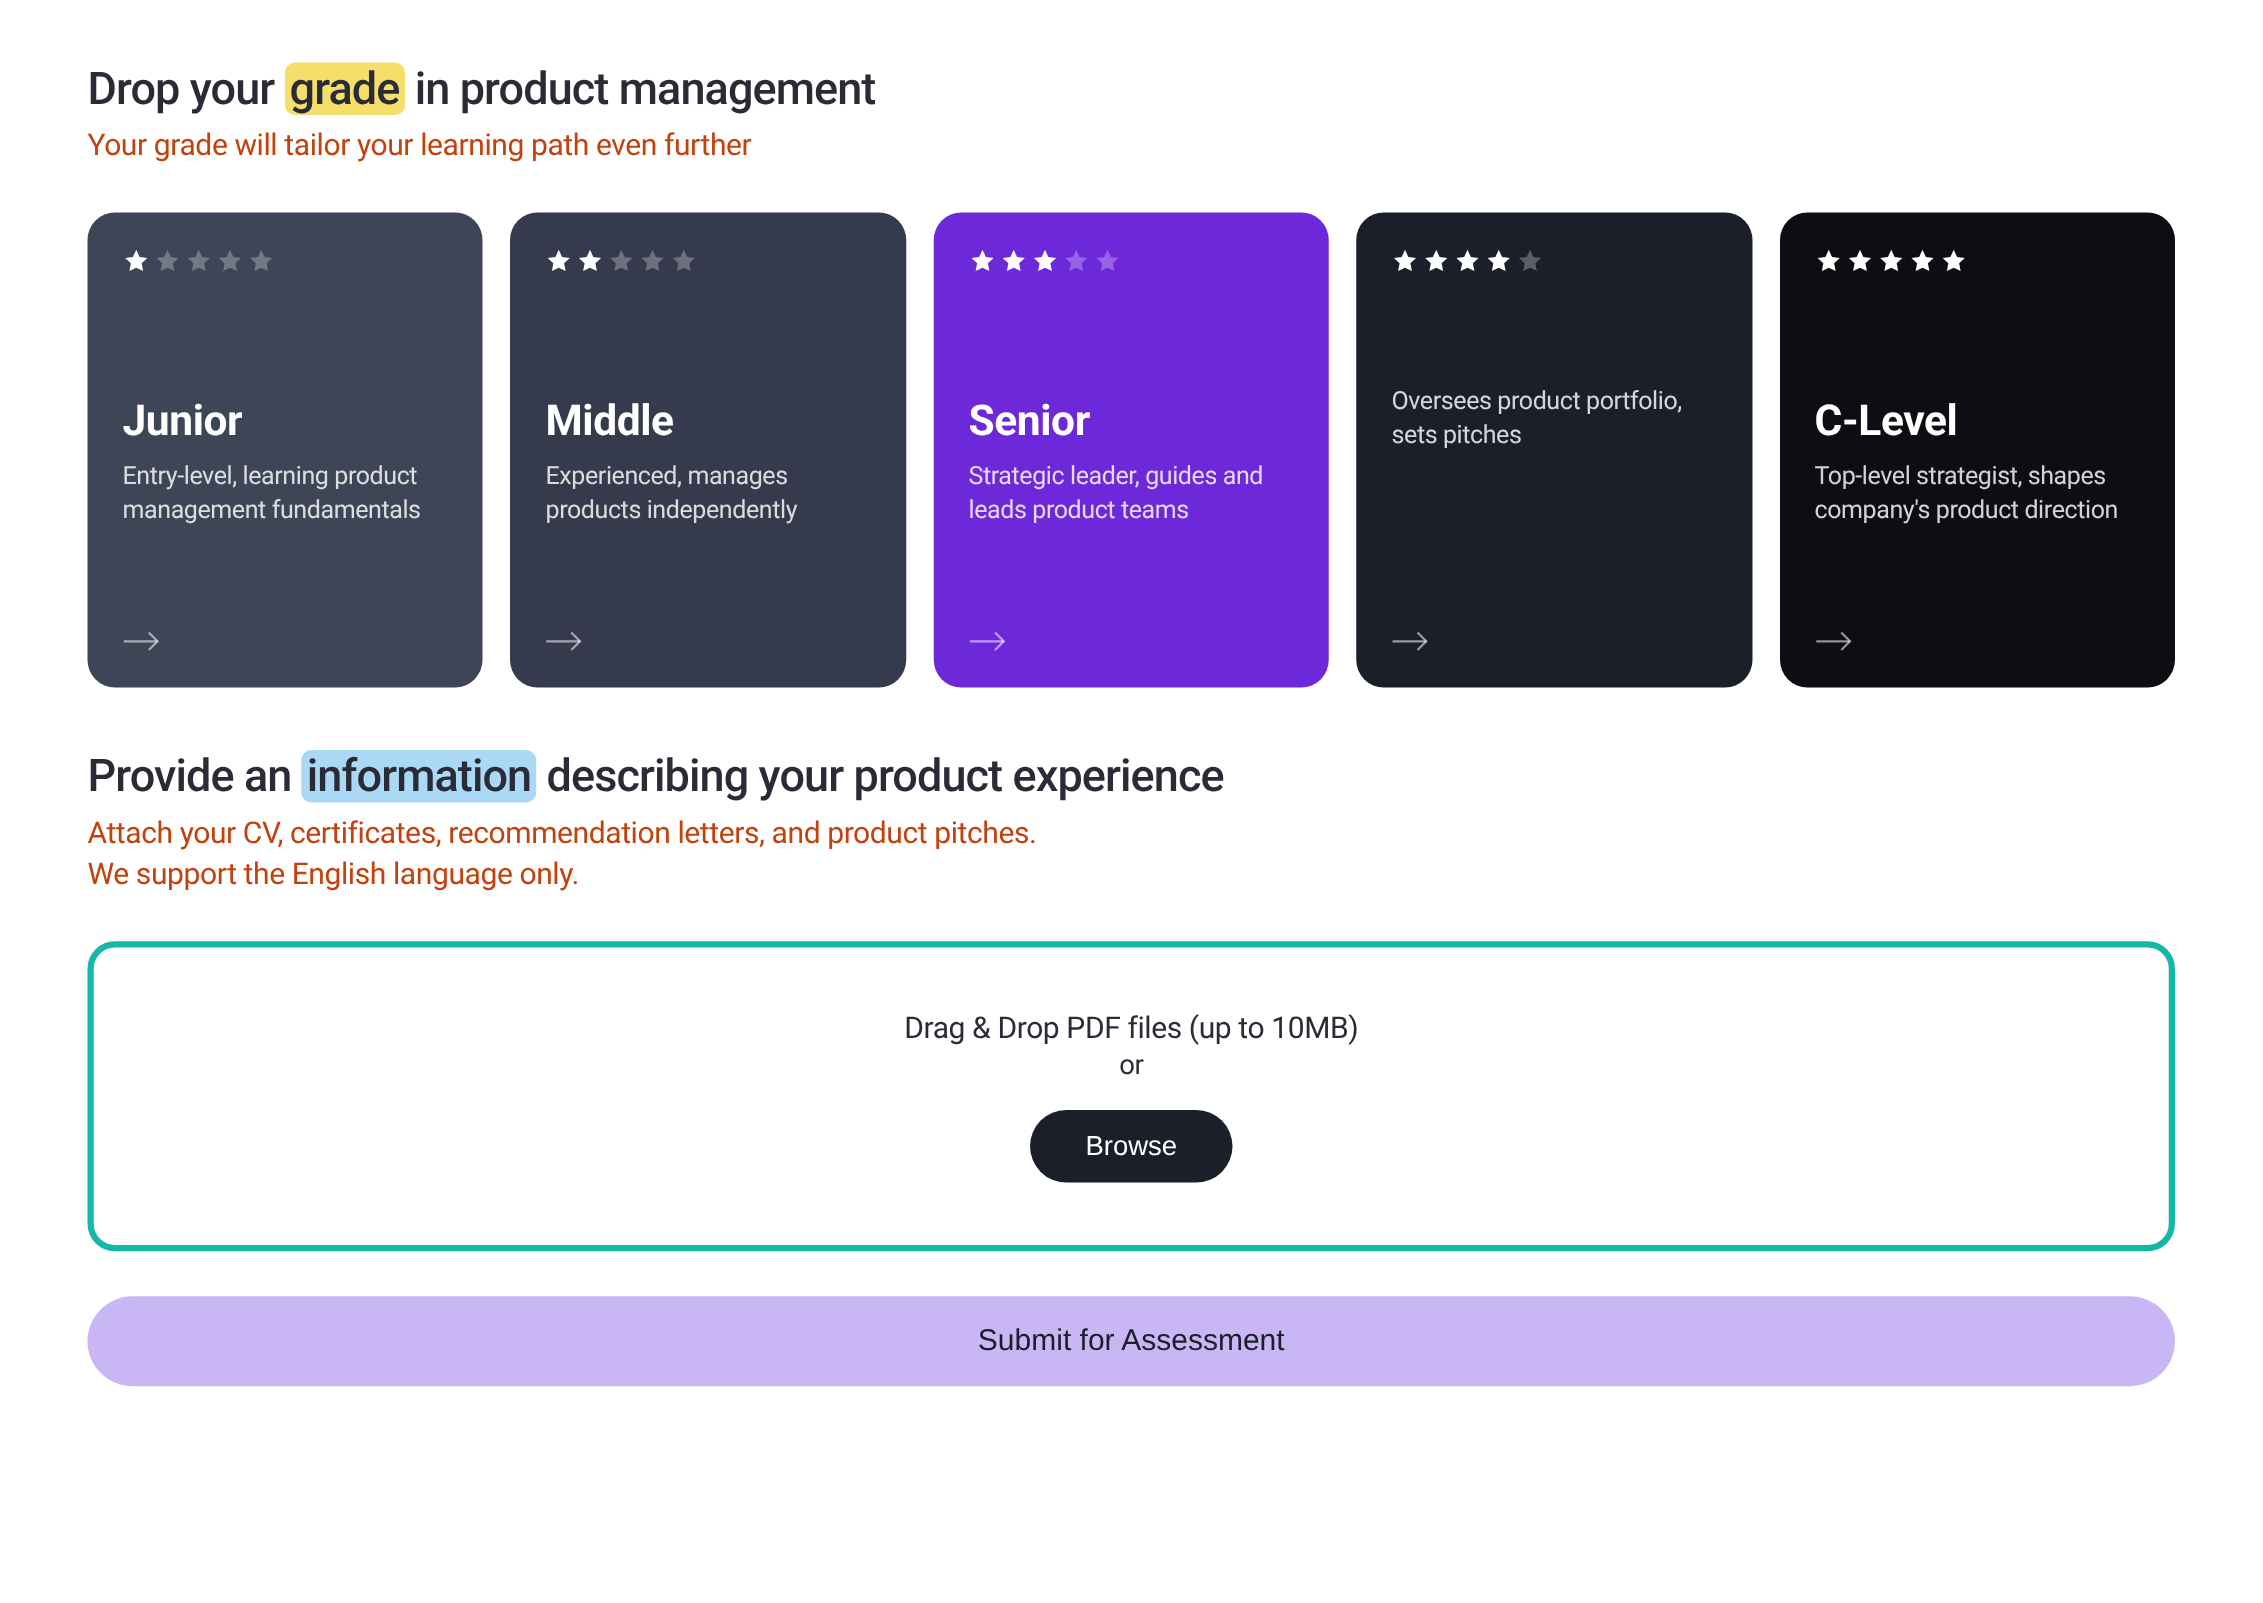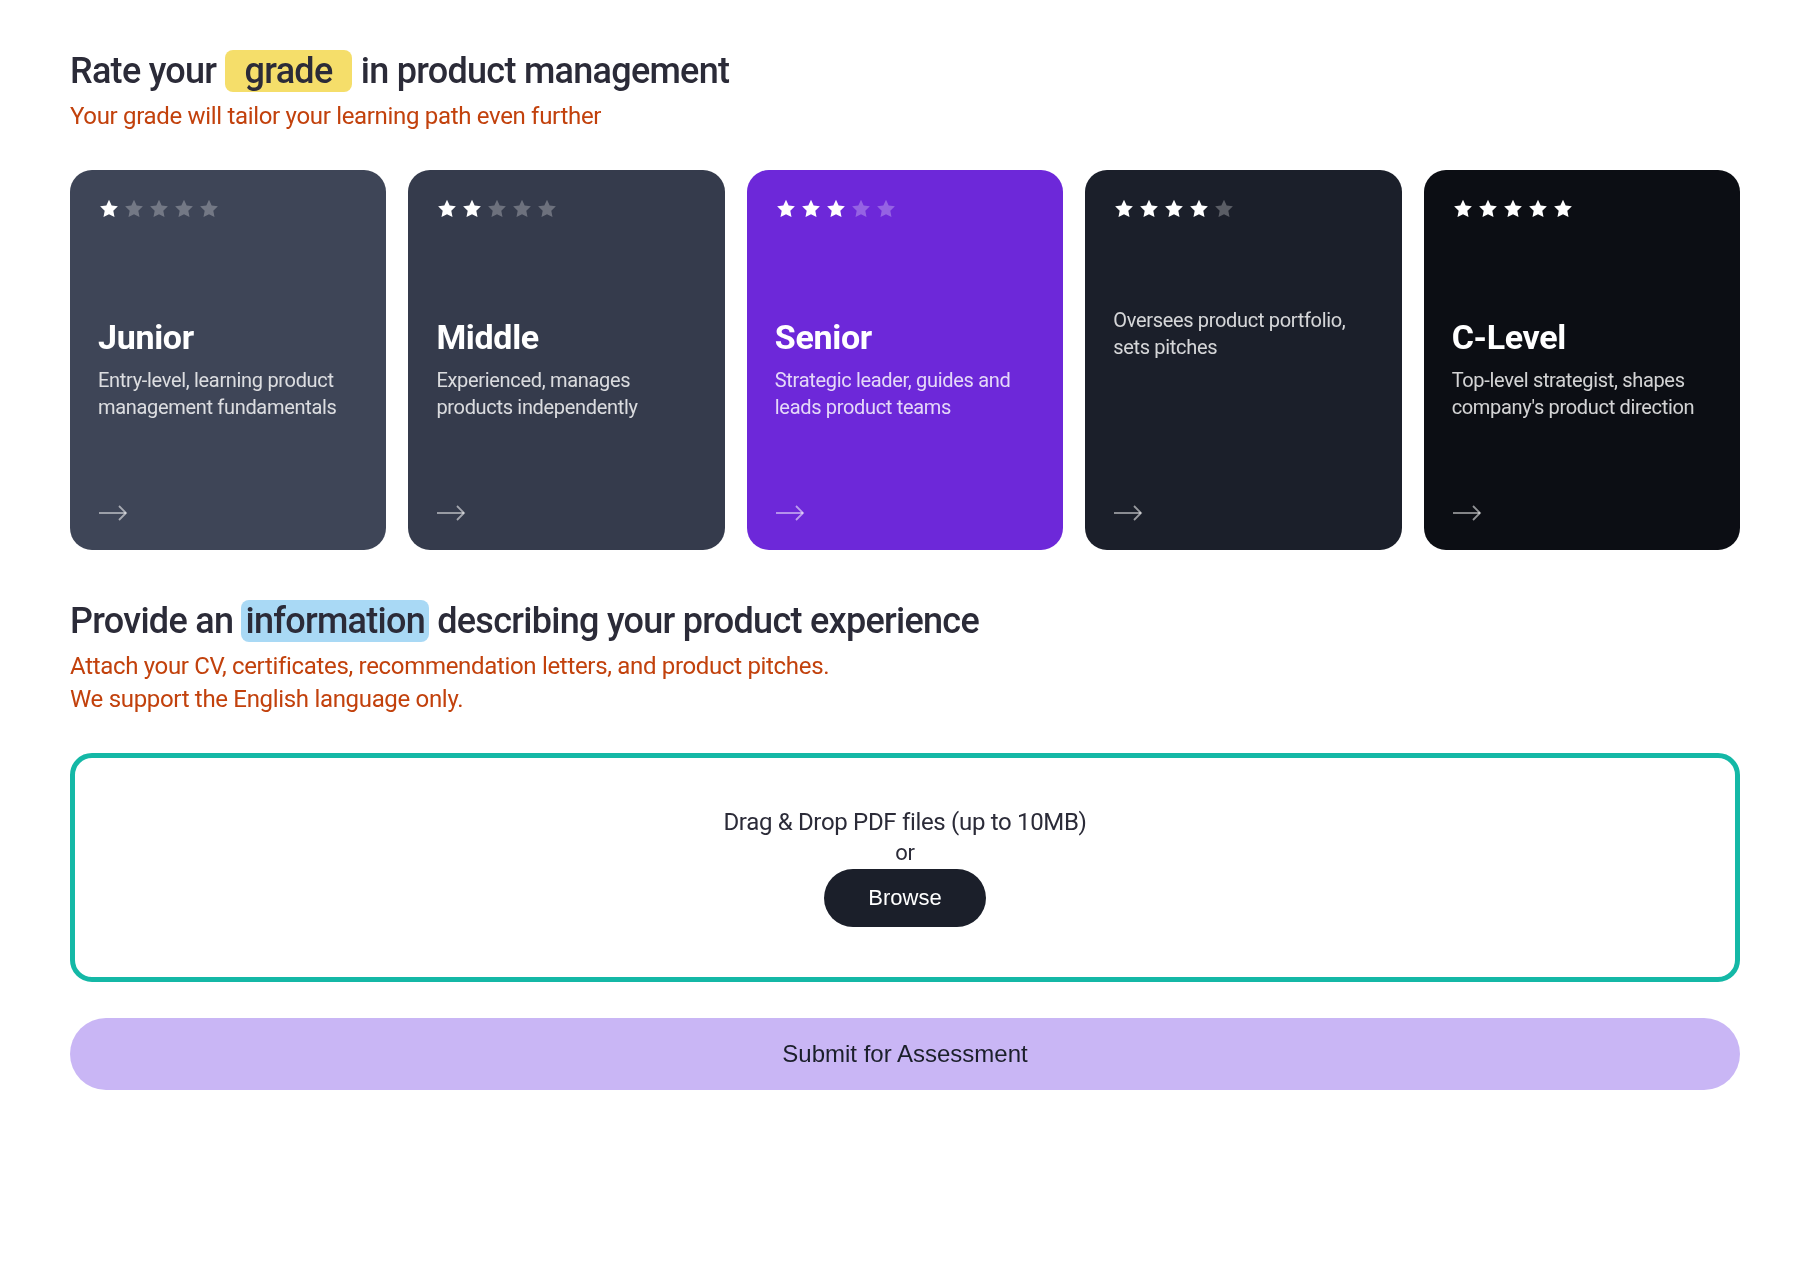--- a/index.html
+++ b/index.html
@@ -17,21 +17,21 @@
     .section-heading {
       font-size: 36px;
       font-weight: 500;
       color: #2b2b38;
       margin-bottom: 8px;
       letter-spacing: -0.02em;
     }
     .highlight-yellow {
       background: #f5de6a;
       border-radius: 8px;
-      padding: 0 20px;
+      padding: 0 4px;
       margin-top: 21px;
     }
     .highlight-blue {
       background: #a9d9f5;
       border-radius: 8px;
       padding: 0 4px;
     }
     .section-subtitle {
       font-size: 24px;
       color: #c2410c;
@@ -98,21 +98,21 @@
       margin-bottom: 36px;
     }
     .upload-text {
       font-size: 24px;
       color: #2b2b38;
       margin-bottom: 4px;
     }
     .upload-or {
       font-size: 22px;
       color: #2b2b38;
-      margin-bottom: 4px;
+      margin-bottom: 23px;
     }
     .browse-btn {
       background: #1b1f2a;
       color: #fff;
       font-size: 22px;
       padding: 16px 44px;
       border-radius: 999px;
       border: none;
       cursor: pointer;
     }
@@ -128,21 +128,21 @@
       cursor: pointer;
     }
   </style>
 </head>
 <body>
 
 
 
 
 <h1 class="section-heading">
-  <span>Rate your </span><span class="highlight-yellow">grade</span><span> in product management</span>
+  <span>Drop your </span><span class="highlight-yellow">grade</span><span> in product management</span>
 </h1>
 <p class="section-subtitle">Your grade will tailor your learning path even further</p>
 
 <div class="cards-row" id="cards-container">
     <div class="grade-card card-1">
     <div class="stars">
         <svg class="star" viewBox="0 0 24 24">
           <path class="star-filled" d="M12 2l2.9 6.2 6.8.9-5 4.7 1.3 6.8L12 17.6l-6 3 1.3-6.8-5-4.7 6.8-.9z"></path>
         </svg>
         <svg class="star" viewBox="0 0 24 24">

